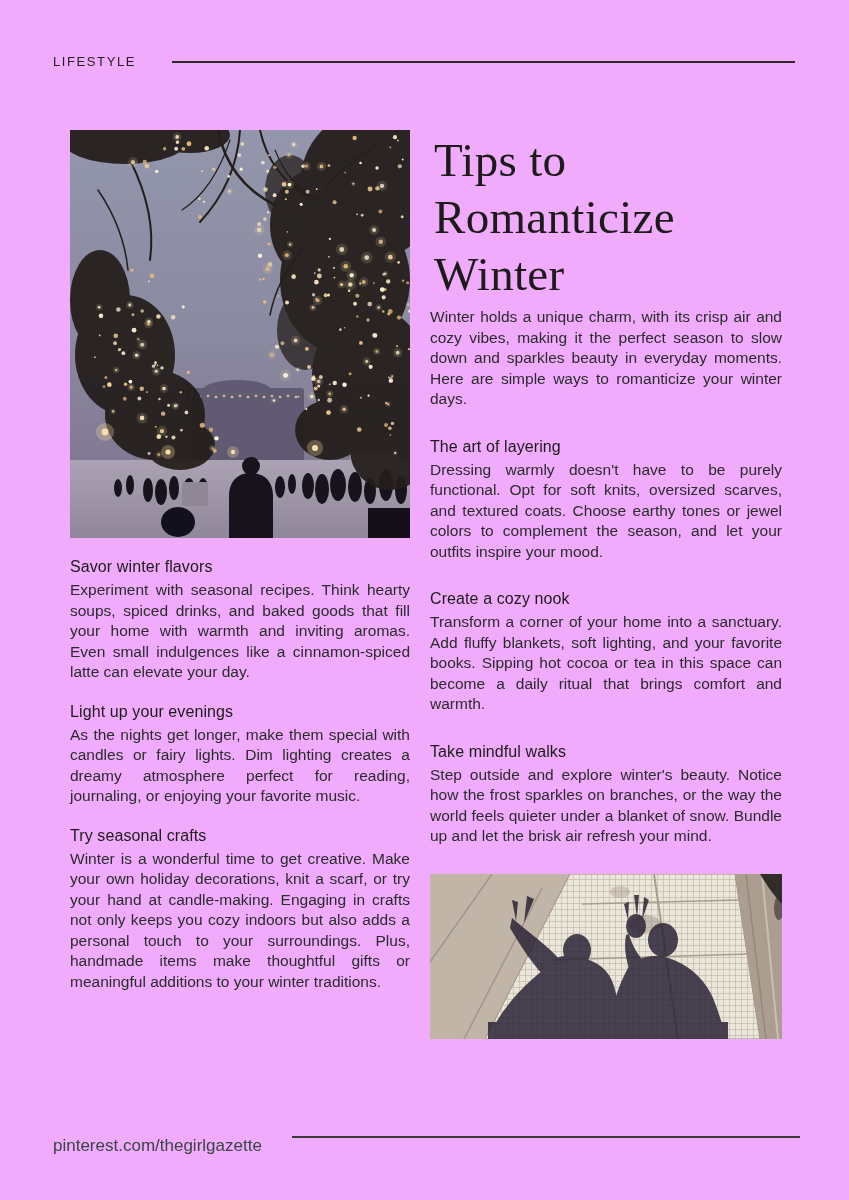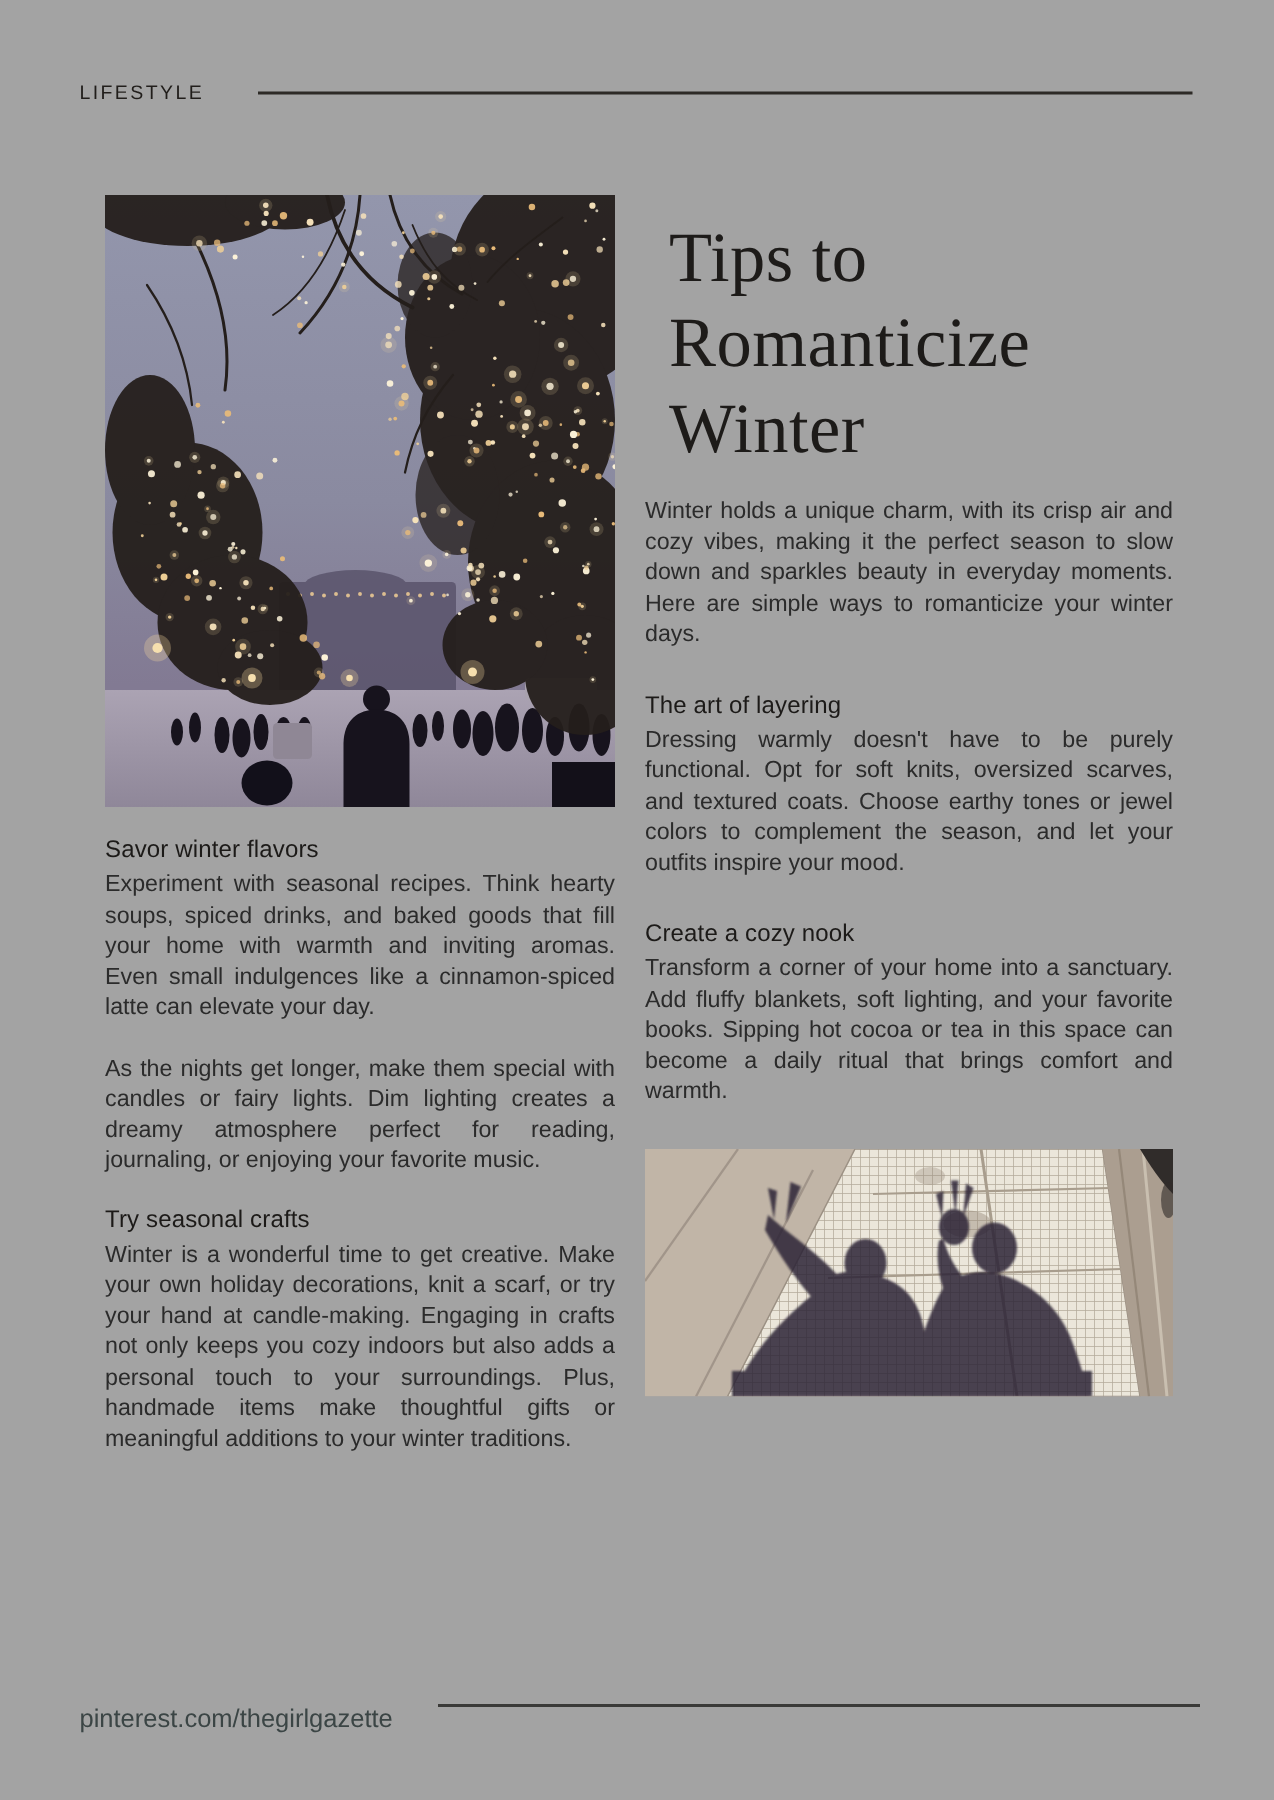--- a/index.html
+++ b/index.html
@@ -1,39 +1,39 @@
 <!DOCTYPE html>
 <html><head>
 <meta charset="utf-8">
 <style>
   html,body{margin:0;padding:0;}
   .page{
     position:relative;width:849px;height:1200px;
-    background:#a3a3a3;overflow:hidden;
+    background:#f0abfc;overflow:hidden;
     font-family:"Liberation Sans",sans-serif;color:#2b2b2b;
   }
   
   .header-row{position:absolute;left:53px;right:54px;top:54px;display:flex;align-items:center;}
   .category{font-size:13px;letter-spacing:1.6px;color:#211e1b;font-weight:500;}
   .rule{border-top:2px solid #2d2a26;}
   .header-row .rule{flex:1;margin-left:36px;}
   
   .col-left{position:absolute;left:70px;top:130px;width:340px;}
   .col-right{position:absolute;left:430px;top:128px;width:352px;}
   .photo{overflow:hidden;}
   .photo svg{display:block;}
   .photo-top{width:340px;height:408px;}
   .photo-bottom{width:352px;height:165px;margin-top:27px;}
   section{margin-top:20px;}
   .col-right section{margin-top:28px;}
   h3{font-size:16px;font-weight:400;color:#1c1a18;margin:0 0 4px 0;letter-spacing:.1px;}
   p.body{font-size:15.5px;line-height:20.5px;text-align:justify;margin:0;color:#2b2b2b;}
   .title{
     font-family:"Liberation Serif",serif;font-weight:400;
-    font-size:47px;line-height:57px;color:#1d1b19;margin:16px;letter-spacing:.3px;
+    font-size:47px;line-height:57px;color:#1d1b19;margin:4px;letter-spacing:.3px;
   }
   .intro{margin-top:26px;}
   
   .footer-row{position:absolute;left:53px;right:49px;top:1136px;display:flex;align-items:flex-start;}
   .footer-url{font-size:17px;color:#3b4545;text-decoration:none;cursor:pointer;}
   .footer-row .rule{flex:1;margin-left:30px;border-top:2px solid #3a3a38;}
 </style>
 </head>
 <body>
 
@@ -457,20 +457,21 @@
           </g>
       </svg>
     </div>
 
     <section>
       <h3>Savor winter flavors</h3>
       <p class="body">Experiment with seasonal recipes. Think hearty soups, spiced drinks, and baked goods that fill your home with warmth and inviting aromas. Even small indulgences like a cinnamon-spiced latte can elevate your day.</p>
     </section>
 
     <section>
+      <h3>Light up your evenings</h3>
       <p class="body">As the nights get longer, make them special with candles or fairy lights. Dim lighting creates a dreamy atmosphere perfect for reading, journaling, or enjoying your favorite music.</p>
     </section>
 
     <section>
       <h3>Try seasonal crafts</h3>
       <p class="body">Winter is a wonderful time to get creative. Make your own holiday decorations, knit a scarf, or try your hand at candle-making. Engaging in crafts not only keeps you cozy indoors but also adds a personal touch to your surroundings. Plus, handmade items make thoughtful gifts or meaningful additions to your winter traditions.</p>
     </section>
   </div>
 
   <div class="col-right">
@@ -480,20 +481,24 @@
     <section>
       <h3>The art of layering</h3>
       <p class="body">Dressing warmly doesn't have to be purely functional. Opt for soft knits, oversized scarves, and textured coats. Choose earthy tones or jewel colors to complement the season, and let your outfits inspire your mood.</p>
     </section>
 
     <section>
       <h3>Create a cozy nook</h3>
       <p class="body">Transform a corner of your home into a sanctuary. Add fluffy blankets, soft lighting, and your favorite books. Sipping hot cocoa or tea in this space can become a daily ritual that brings comfort and warmth.</p>
     </section>
 
+    <section>
+      <h3>Take mindful walks</h3>
+      <p class="body">Step outside and explore winter's beauty. Notice how the frost sparkles on branches, or the way the world feels quieter under a blanket of snow. Bundle up and let the brisk air refresh your mind.</p>
+    </section>
 
     <div class="photo photo-bottom">
       <svg width="352" height="165" viewBox="0 0 352 165" xmlns="http://www.w3.org/2000/svg">
         <defs>
           <pattern id="grid" width="6" height="6" patternUnits="userSpaceOnUse">
             <rect width="6" height="6" fill="#ebe6da"></rect>
             <path d="M6 0 L6 6 M0 6 L6 6" stroke="#b3aa9a" stroke-width="1" fill="none"></path>
           </pattern>
           <filter id="soft">
               <feGaussianBlur stdDeviation="0.7"></feGaussianBlur>

